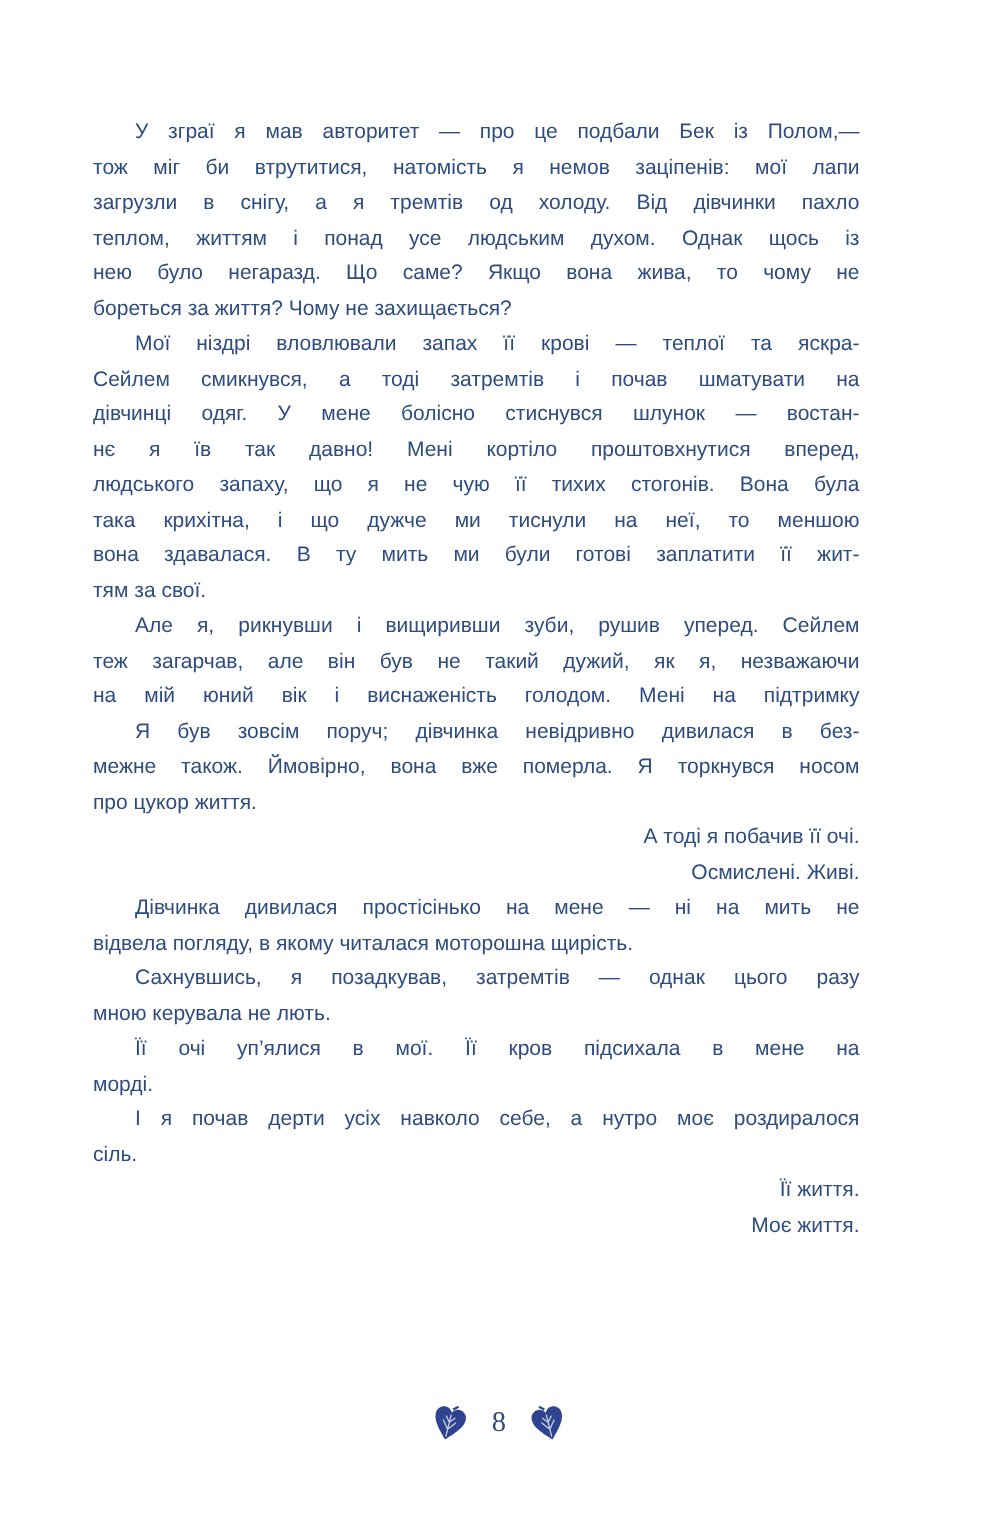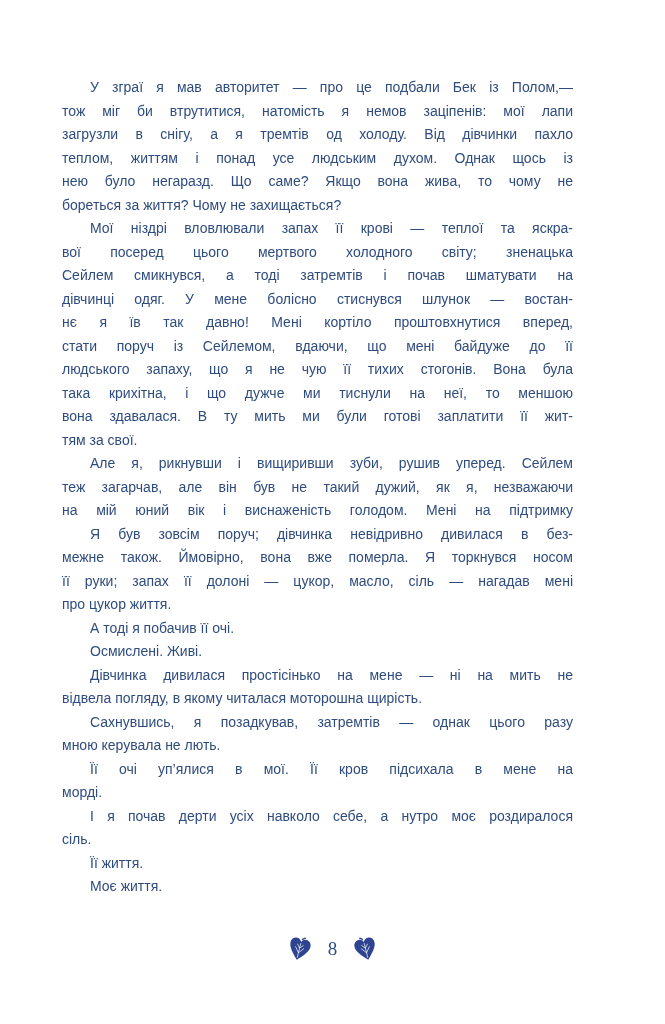--- a/index.html
+++ b/index.html
@@ -31,20 +31,21 @@
   }
   .line {
     display: block;
   }
   .line.just {
     text-align: justify;
     text-align-last: justify;
   }
   .line.first {
     padding-left: 28px;
+    text-align: right;
   }
   .page-footer {
     position: absolute;
     left: 0;
     top: 936px;
     width: 665px;
     display: flex;
     justify-content: center;
     align-items: center;
     gap: 17px;
@@ -72,39 +73,36 @@
       <p class="para">
         <span class="line first just">У зграї я мав авторитет — про це подбали Бек із Полом,—</span>
         <span class="line just">тож міг би втрутитися, натомість я немов заціпенів: мої лапи</span>
         <span class="line just">загрузли в снігу, а я тремтів од холоду. Від дівчинки пахло</span>
         <span class="line just">теплом, життям і понад усе людським духом. Однак щось із</span>
         <span class="line just">нею було негаразд. Що саме? Якщо вона жива, то чому не</span>
         <span class="line">бореться за життя? Чому не захищається?</span>
       </p>
       <p class="para">
         <span class="line first just">Мої ніздрі вловлювали запах її крові — теплої та яскра-</span>
-        <span class="line just">вої посеред цього мертвого холодного світу; зненацька</span>
         <span class="line just">Сейлем смикнувся, а тоді затремтів і почав шматувати на</span>
         <span class="line just">дівчинці одяг. У мене болісно стиснувся шлунок — востан-</span>
         <span class="line just">нє я їв так давно! Мені кортіло проштовхнутися вперед,</span>
-        <span class="line just">стати поруч із Сейлемом, вдаючи, що мені байдуже до її</span>
         <span class="line just">людського запаху, що я не чую її тихих стогонів. Вона була</span>
         <span class="line just">така крихітна, і що дужче ми тиснули на неї, то меншою</span>
         <span class="line just">вона здавалася. В ту мить ми були готові заплатити її жит-</span>
         <span class="line">тям за свої.</span>
       </p>
       <p class="para">
         <span class="line first just">Але я, рикнувши і вищиривши зуби, рушив уперед. Сейлем</span>
         <span class="line just">теж загарчав, але він був не такий дужий, як я, незважаючи</span>
         <span class="line just">на мій юний вік і виснаженість голодом. Мені на підтримку</span>
       </p>
       <p class="para">
         <span class="line first just">Я був зовсім поруч; дівчинка невідривно дивилася в без-</span>
         <span class="line just">межне також. Ймовірно, вона вже померла. Я торкнувся носом</span>
-        <span class="line just">її руки; запах її долоні — цукор, масло, сіль — нагадав мені</span>
         <span class="line">про цукор життя.</span>
       </p>
       <p class="para">
         <span class="line first">А тоді я побачив її очі.</span>
       </p>
       <p class="para">
         <span class="line first">Осмислені. Живі.</span>
       </p>
       <p class="para">
         <span class="line first just">Дівчинка дивилася простісінько на мене — ні на мить не</span>

